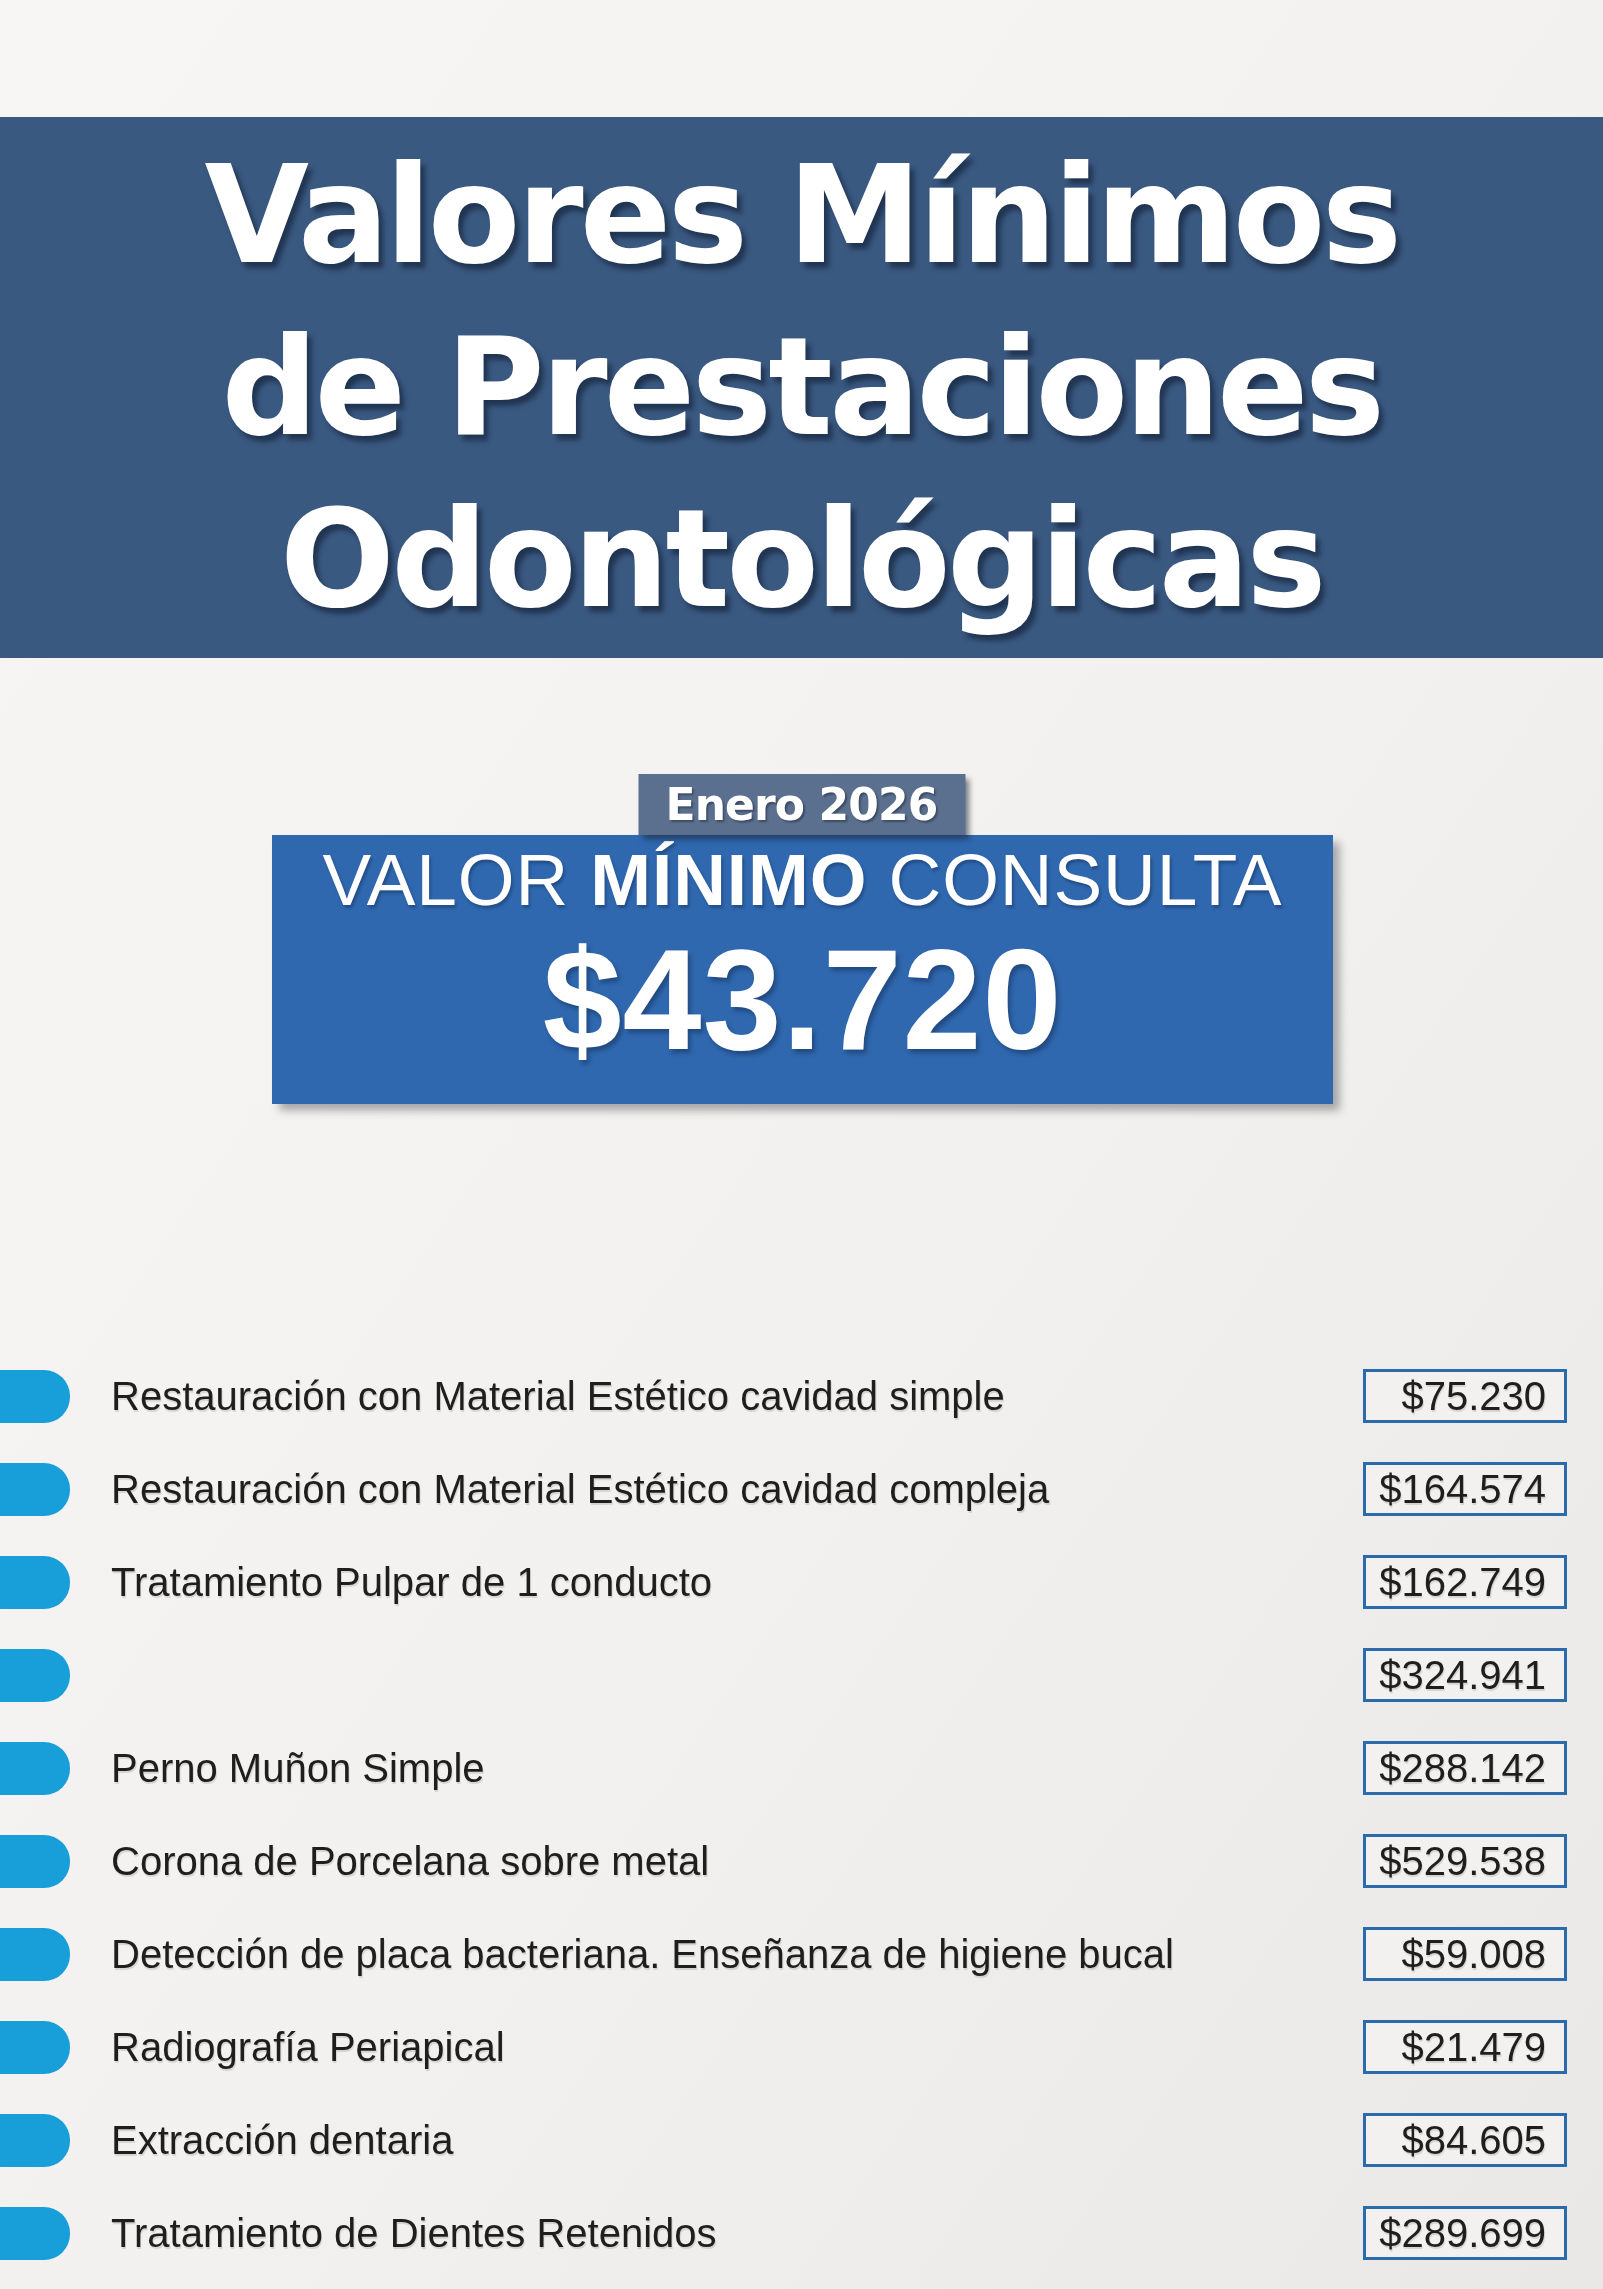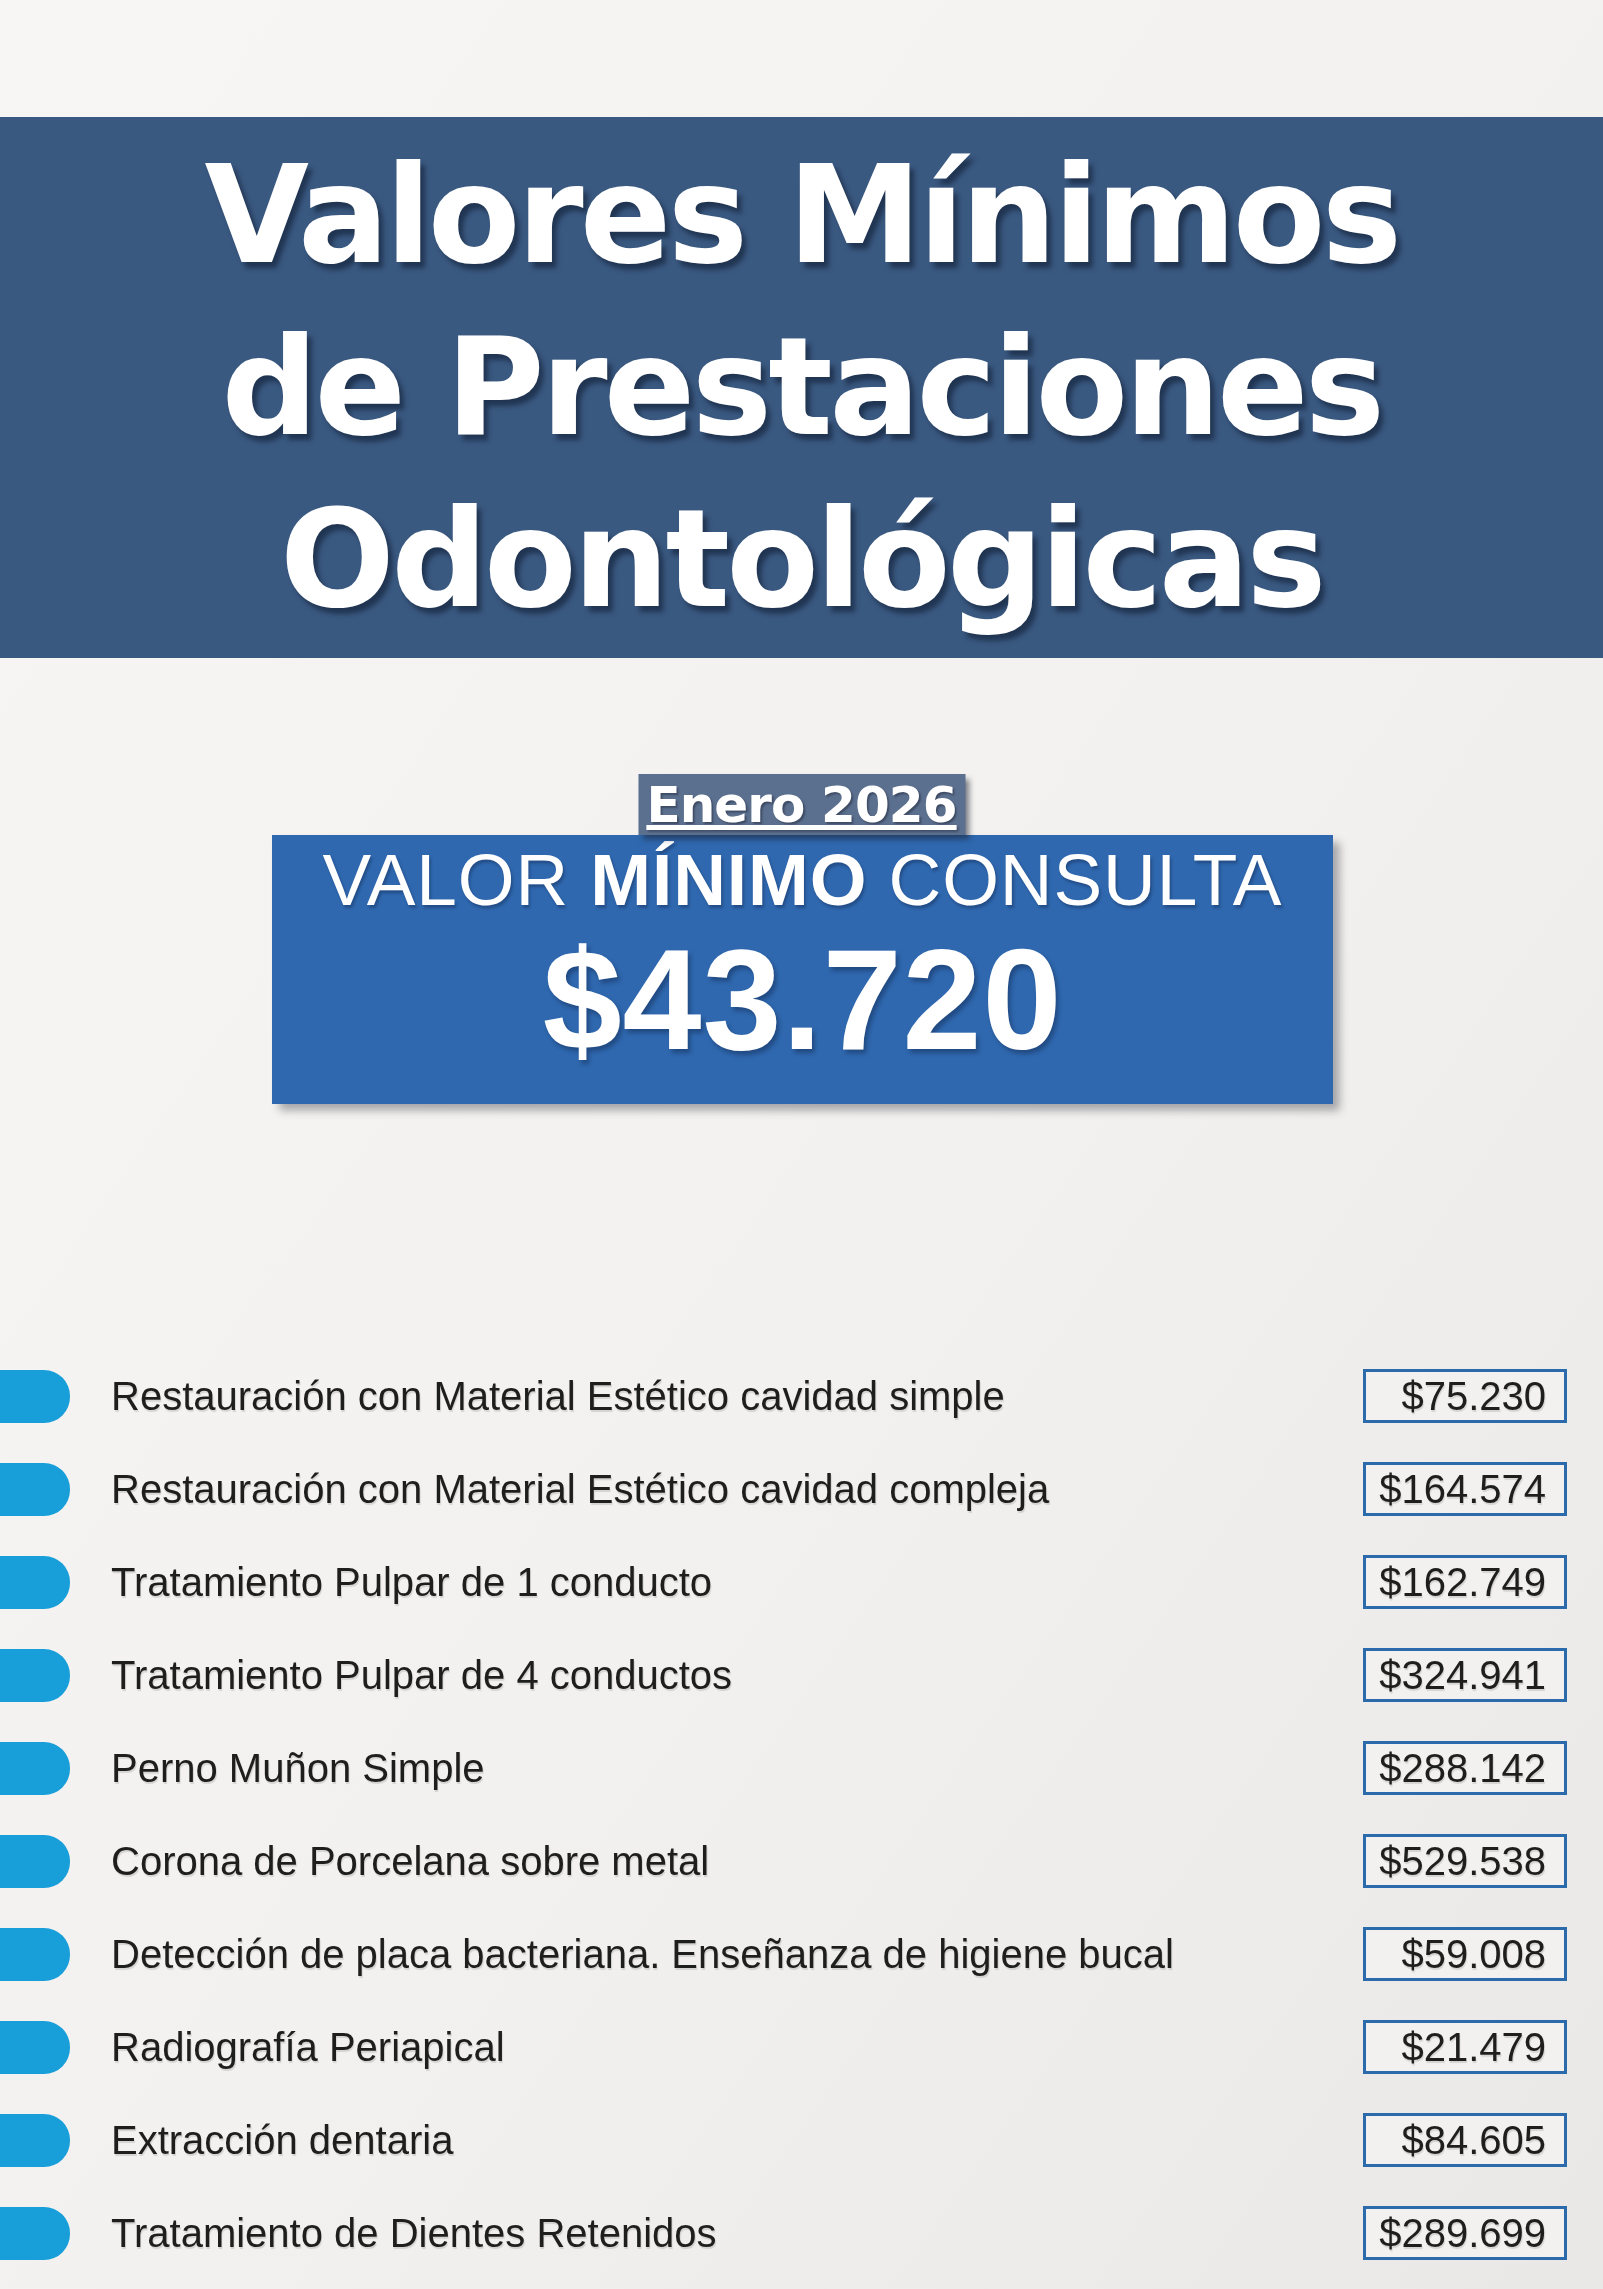--- a/index.html
+++ b/index.html
@@ -47,25 +47,24 @@
   .badge{
     position:absolute;top:774px;left:50%;transform:translateX(-50%);
     width:327px;height:61px;
     background:var(--badge-bg);
     box-shadow:4.6px 4.6px 5.5px rgba(25,32,48,.55);
     display:flex;align-items:center;justify-content:center;
     z-index:3;
   }
   .badge span{
     font-family:"DejaVu Sans","Liberation Sans",sans-serif;
-    font-weight:bold;font-size:50px;letter-spacing:-0.9px;
+    font-weight:bold;font-size:44px;letter-spacing:-0.9px;
     color:var(--white);
     text-shadow:1.8px 1.8px 1.8px rgba(20,25,40,.4);
     white-space:nowrap;
-    text-decoration:underline;
   }
 
   
   .consulta-box{
     position:absolute;left:272px;top:835px;width:1061px;height:269px;
     background:var(--consulta-bg);
     box-shadow:6.5px 7.4px 8.3px rgba(70,70,80,.45);
     display:flex;flex-direction:column;align-items:center;
     z-index:2;
   }
@@ -171,21 +170,20 @@
       <div class="row">
         <span class="bullet"></span>
         <span class="label">Tratamiento Pulpar de 1 conducto</span>
         <span class="spacer"></span>
         <span class="price-box">
           <span class="price">$162.749</span>
         </span>
       </div>
       <div class="row">
         <span class="bullet"></span>
-        <span class="label">Tratamiento Pulpar de 4 conductos</span>
         <span class="spacer"></span>
         <span class="price-box">
           <span class="price">$324.941</span>
         </span>
       </div>
       <div class="row">
         <span class="bullet"></span>
         <span class="label">Perno Muñon Simple</span>
         <span class="spacer"></span>
         <span class="price-box">

